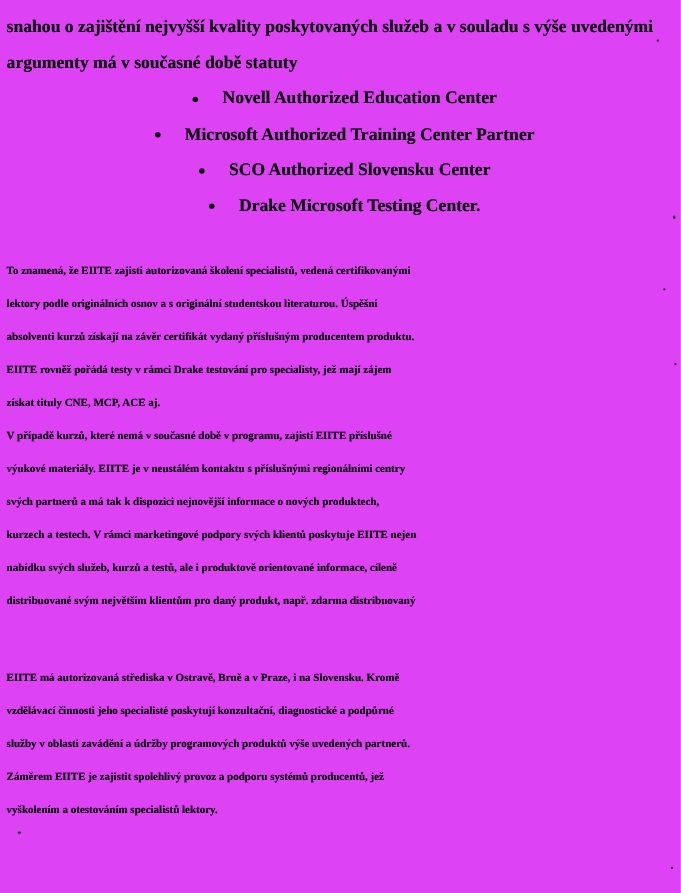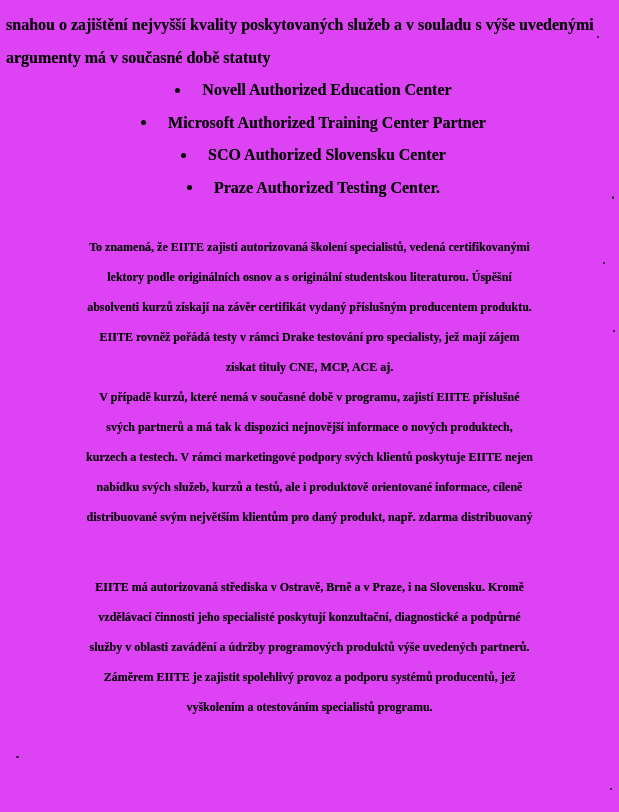--- a/index.html
+++ b/index.html
@@ -43,24 +43,23 @@
   .bullet-dot {
     display: inline-block;
     width: 5px;
     height: 5px;
     border-radius: 50%;
     background: #0c0c0c;
     margin: 0 22px 0 8px;
     flex: 0 0 auto;
   }
   .para .line {
-    font-size: 12px;
+    font-size: 10px;
     line-height: 30px;
     white-space: nowrap;
-    text-align: center;
   }
   .para.body-block { margin-top: 28px; }
   .para.closing-block { margin-top: 40px; }
   .speck {
     position: absolute;
     background: #1a1a1a;
     border-radius: 50%;
   }
   .s1 { left: 597px; top: 36px;  width: 2px; height: 2px; }
   .s2 { left: 612px; top: 196px; width: 2px; height: 3px; }
@@ -87,43 +86,44 @@
     <li>
       <span class="bullet-dot"></span>
       <span>Microsoft Authorized Training Center Partner</span>
     </li>
     <li>
       <span class="bullet-dot"></span>
       <span>SCO Authorized Slovensku Center</span>
     </li>
     <li>
       <span class="bullet-dot"></span>
-      <span>Praze Authorized Testing Center.</span>
+      <span>Drake Microsoft Testing Center.</span>
     </li>
   </ul>
 
   <div class="para body-block">
       <div class="line">To znamená, že EIITE zajisti autorizovaná školení specialistů, vedená certifikovanými</div>
       <div class="line">lektory podle originálních osnov a s originální studentskou literaturou. Úspěšní</div>
       <div class="line">absolventi kurzů získají na závěr certifikát vydaný příslušným producentem produktu.</div>
       <div class="line">EIITE rovněž pořádá testy v rámci Drake testování pro specialisty, jež mají zájem</div>
       <div class="line">získat tituly CNE, MCP, ACE aj.</div>
       <div class="line">V případě kurzů, které nemá v současné době v programu, zajistí EIITE příslušné</div>
+      <div class="line">výukové materiály.  EIITE je v neustálém kontaktu s příslušnými regionálními centry</div>
       <div class="line">svých partnerů a má tak k dispozici nejnovější informace o nových produktech,</div>
       <div class="line">kurzech a testech. V rámci marketingové podpory svých klientů poskytuje EIITE nejen</div>
       <div class="line">nabídku svých služeb, kurzů a testů, ale i produktově orientované informace, cíleně</div>
       <div class="line">distribuované svým největším klientům pro daný produkt, např. zdarma distribuovaný</div>
     </div>
 
   <div class="para closing-block">
       <div class="line">EIITE má autorizovaná střediska v Ostravě, Brně a v Praze, i na Slovensku. Kromě</div>
       <div class="line">vzdělávací činnosti jeho specialisté poskytují konzultační, diagnostické a podpůrné</div>
       <div class="line">služby v oblasti zavádění a údržby programových produktů výše uvedených  partnerů.</div>
       <div class="line">Záměrem EIITE je zajistit spolehlivý provoz a podporu systémů producentů, jež</div>
-      <div class="line">vyškolením a otestováním specialistů programu.</div>
+      <div class="line">vyškolením a otestováním specialistů lektory.</div>
     </div>
 
   <span class="speck s1"></span>
   <span class="speck s2"></span>
   <span class="speck s3"></span>
   <span class="speck s4"></span>
   <span class="speck s5"></span>
   <span class="speck s6"></span>
 
 </div>

